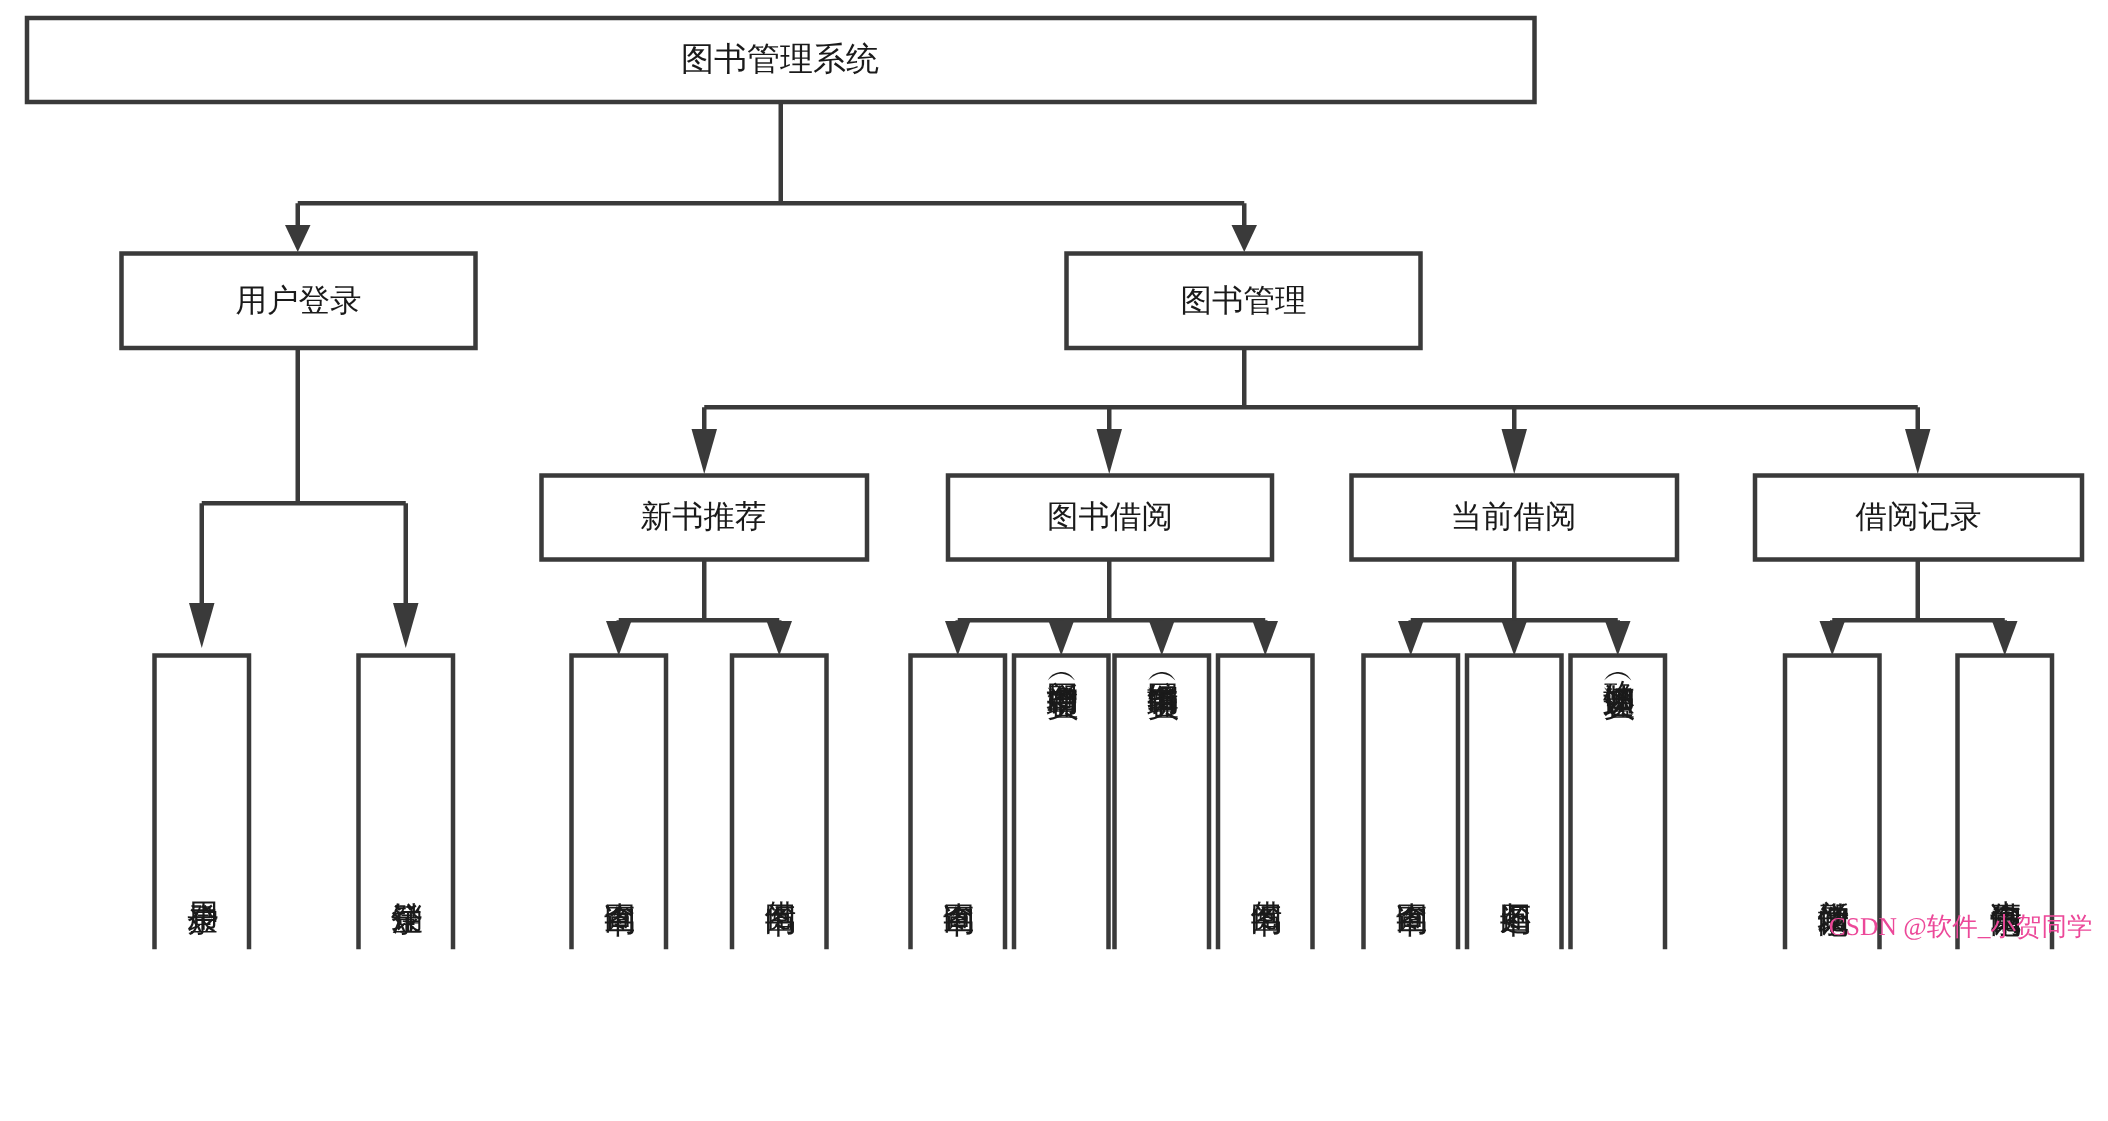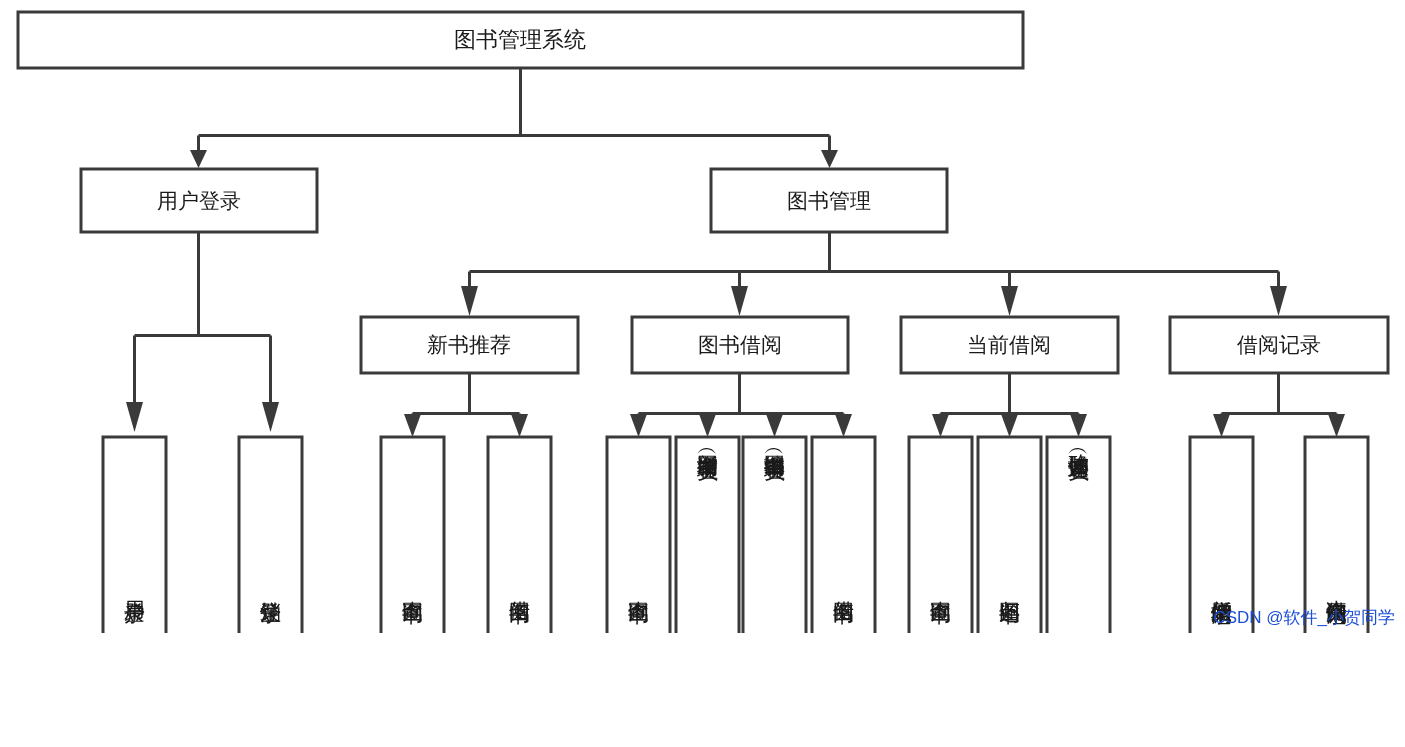--- a/index.html
+++ b/index.html
@@ -71,23 +71,23 @@
     line-height: 1.04;
     letter-spacing: 1px;
     color: #1a1a1a;
     white-space: nowrap;
     text-align: center;
   }
   .watermark {
     position: absolute;
     right: 10px;
     bottom: 4px;
-    font-family: Liberation Sans, sans-serif;
+    font-family: Liberation Serif, serif;
     font-size: 17px;
-    color: #1d4ed8;
+    color: #ec4899;
     white-space: nowrap;
     user-select: none;
   }
 </style>
 </head>
 <body>
 
 <div id="diagram-root">
 
   <svg class="diagram" viewBox="0 0 1405 747" xmlns="http://www.w3.org/2000/svg">

